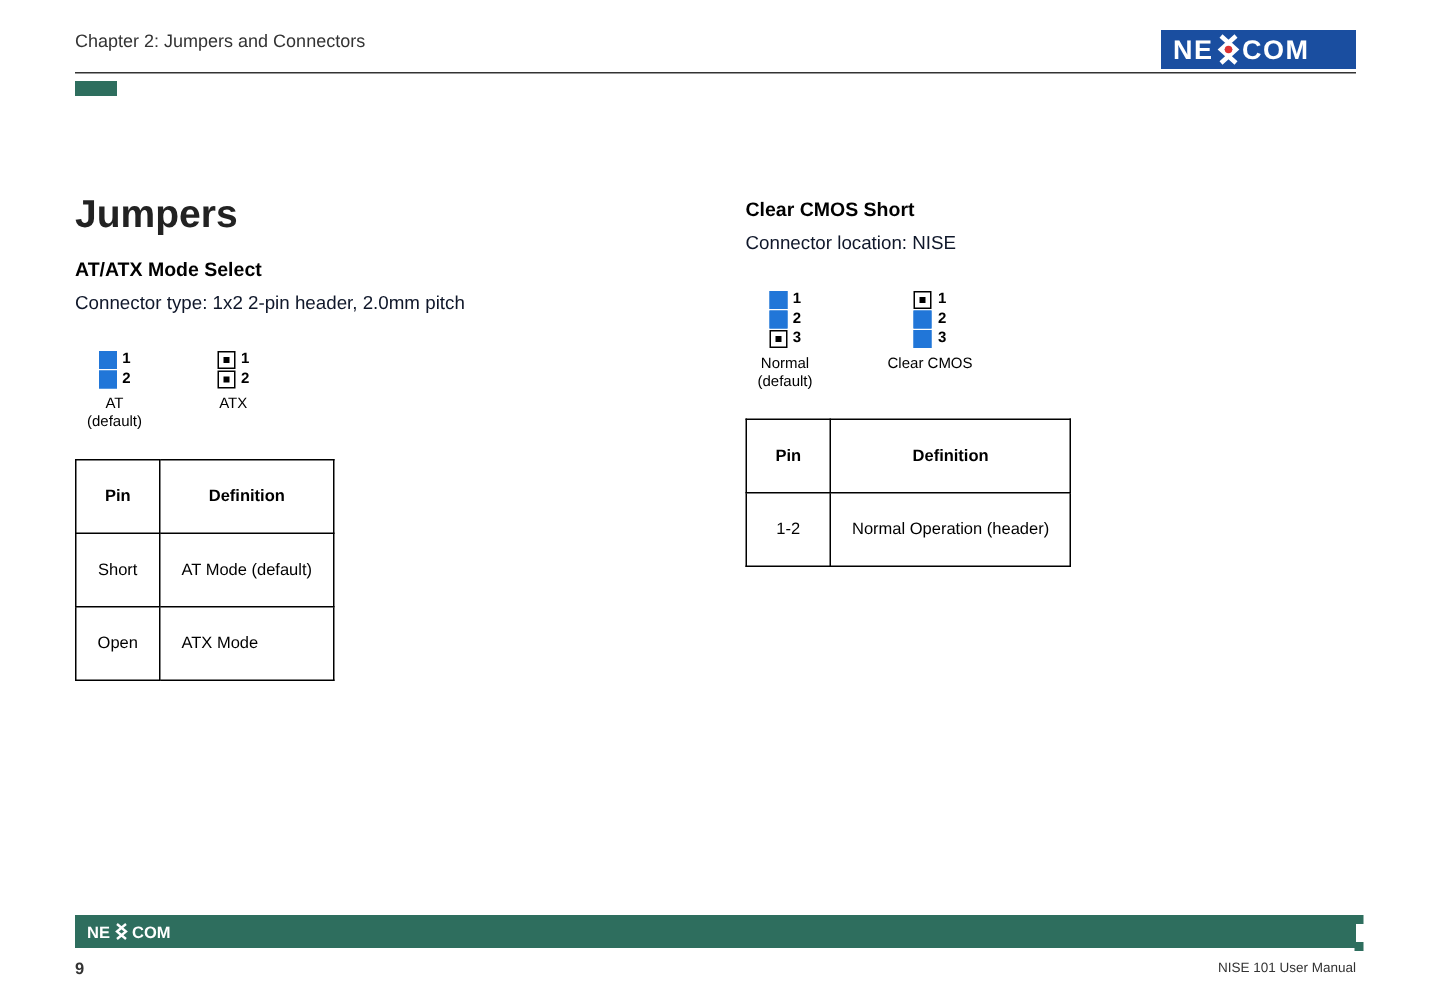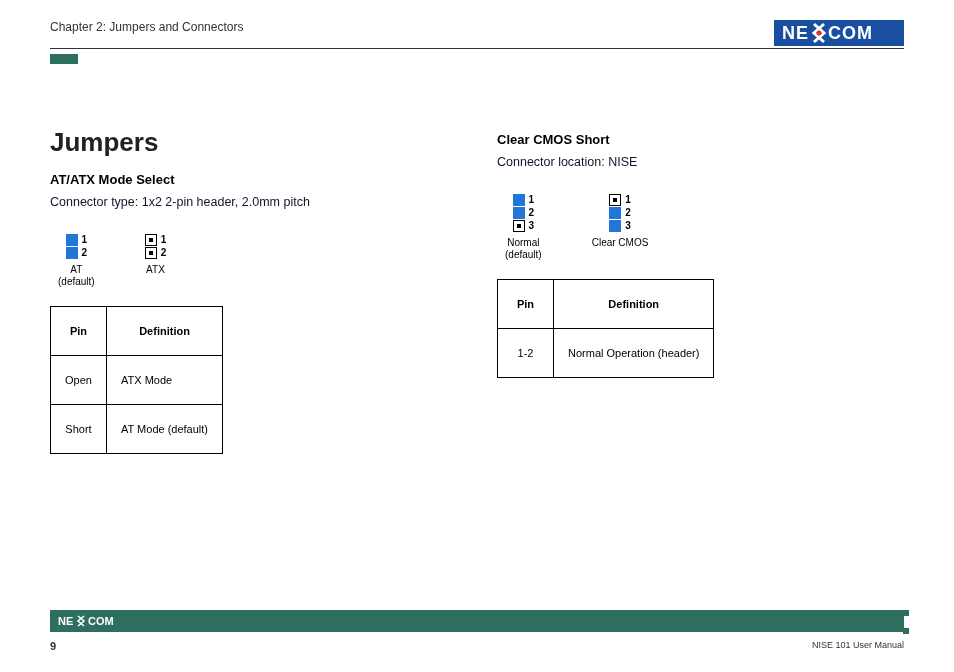--- a/index.html
+++ b/index.html
@@ -170,26 +170,26 @@
       </div>
     </div>
 
     <table class="defs">
       <tbody>
           <tr>
             <th>Pin</th>
             <th>Definition</th>
           </tr>
       <tr>
+            <td class="c1">Short</td>
+            <td>AT Mode (default)</td>
+          </tr>
+      <tr>
             <td class="c1">Open</td>
             <td>ATX Mode</td>
-          </tr>
-      <tr>
-            <td class="c1">Short</td>
-            <td>AT Mode (default)</td>
           </tr>
     </tbody>
       </table>
   </div>
 
   <div class="col">
     <div style="height:42px"></div>
     <h2 class="sub">Clear CMOS Short</h2>
     <p class="desc">Connector location: NISE</p>
 

